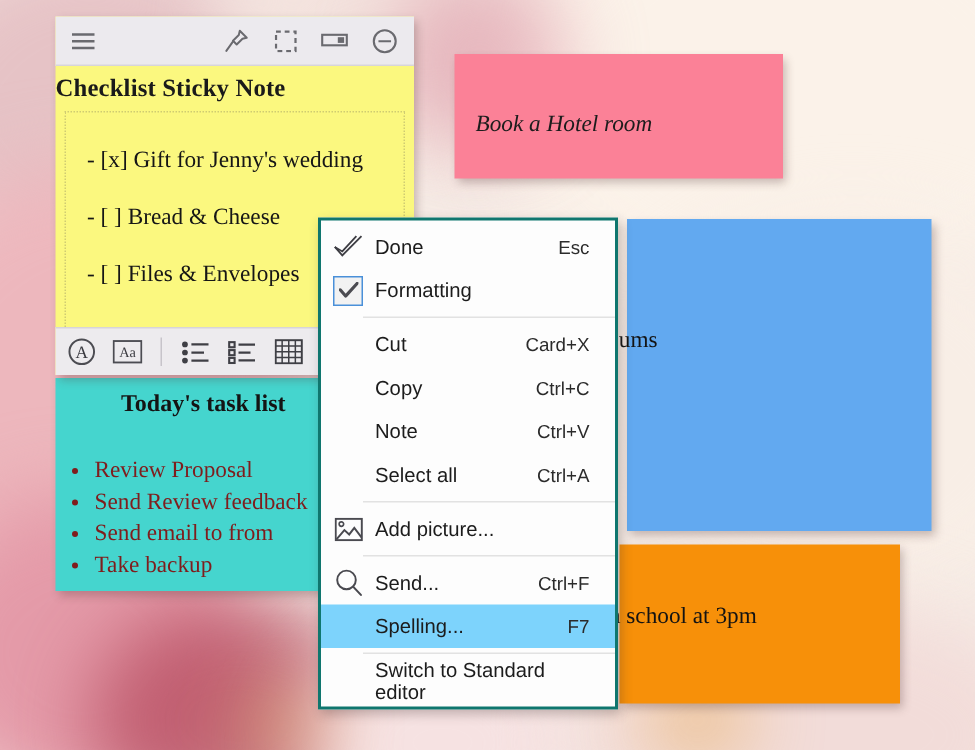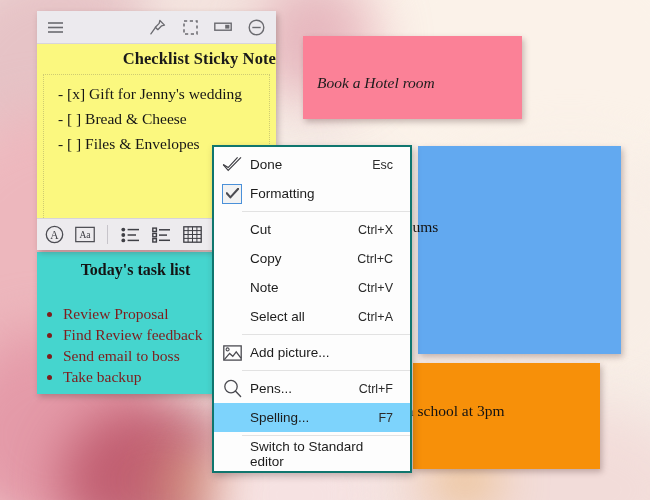--- a/index.html
+++ b/index.html
@@ -19,25 +19,25 @@
 
   
   #note-yellow{left:37px;top:11px;width:239px;height:239px;background:#fbf87f;z-index:6;}
   #yellow-titlebar{height:32px;background:#eceaee;display:flex;align-items:center;
        padding:0 8px;border-bottom:1px solid #d8d5da;}
   #yellow-titlebar .tb-left{display:flex;align-items:center;}
   #yellow-titlebar .tb-right{margin-left:auto;display:flex;align-items:center;gap:13px;padding-right:2px;}
   .tb-btn{width:20px;height:20px;display:flex;align-items:center;justify-content:center;cursor:default;}
   .tb-btn svg{display:block;}
   #yellow-title{font-family:"Liberation Serif","DejaVu Serif",serif;font-weight:bold;
-       font-size:16.5px;color:#1a1a1a;text-align:right;padding:5px 0 3px;letter-spacing:.1px;}
+       font-size:16.5px;color:#1a1a1a;text-align:left;padding:5px 0 3px;letter-spacing:.1px;}
   #yellow-body{margin:2px 6px 0 6px;border:1px dotted #cfcc72;height:146px;
        padding:6px 8px 0 8px;box-sizing:border-box;overflow:hidden;}
   .check-line{font-family:"Liberation Serif","DejaVu Serif",serif;font-size:15.5px;
-       color:#161616;padding:3.5px 0 3.5px 6px;white-space:nowrap;}
+       color:#161616;padding:3.5px 0 3.5px 6px;white-space:nowrap;margin-top:13px;}
   #yellow-toolbar{position:absolute;left:0;bottom:0;width:100%;height:32px;background:#edebee;
        border-top:1px solid #d7d4d9;display:flex;align-items:center;padding:0 7px;box-sizing:border-box;gap:11px;}
   .tool-ico{width:20px;height:20px;display:flex;align-items:center;justify-content:center;}
   .tool-sep{width:1px;height:19px;background:#c7c4ca;margin:0 1px;}
 
   
   #note-pink{left:303px;top:36px;width:219px;height:83px;background:#fb8197;z-index:3;}
   #pink-text{font-family:"Liberation Serif","DejaVu Serif",serif;font-style:italic;font-size:15.5px;
        color:#1c1c1c;position:absolute;left:14px;top:38px;}
 
@@ -108,22 +108,22 @@
 </div>
 
 <div class="note" id="note-orange">
   <div id="orange-text" class="note-text">Pick up kids from school at 3pm</div>
 </div>
 
 <div class="note" id="note-teal">
   <div id="teal-title">Today's task list</div>
   <ul id="teal-list">
     <li>Review Proposal</li>
-    <li>Find Review feedback</li>
-    <li>Send email to boss</li>
+    <li>Send Review feedback</li>
+    <li>Send email to from</li>
     <li>Take backup</li>
   </ul>
 </div>
 
 <div class="note" id="note-yellow">
 
   <div id="yellow-titlebar">
     <div class="tb-left">
       <div class="tb-btn">
         <svg width="17" height="13" viewBox="0 0 17 13">
@@ -259,21 +259,21 @@
       </div>
     </div>
     <div class="mi-label">Formatting</div>
     <div class="mi-accel"></div>
   </div>
   <div class="mi-sep"></div>
 
   <div class="mi">
     <div class="mi-ico"></div>
     <div class="mi-label">Cut</div>
-    <div class="mi-accel">Ctrl+X</div>
+    <div class="mi-accel">Card+X</div>
   </div>
 
   <div class="mi">
     <div class="mi-ico"></div>
     <div class="mi-label">Copy</div>
     <div class="mi-accel">Ctrl+C</div>
   </div>
 
   <div class="mi">
     <div class="mi-ico"></div>
@@ -302,21 +302,21 @@
   </div>
   <div class="mi-sep"></div>
 
   <div class="mi">
     <div class="mi-ico">
       <svg width="19" height="19" viewBox="0 0 19 19">
         <circle cx="8" cy="7.6" r="6.2" fill="none" stroke="#4a4a50" stroke-width="1.3"></circle>
         <line x1="12.4" y1="12.1" x2="17.6" y2="17.6" stroke="#4a4a50" stroke-width="1.4" stroke-linecap="round"></line>
       </svg>
     </div>
-    <div class="mi-label">Pens...</div>
+    <div class="mi-label">Send...</div>
     <div class="mi-accel">Ctrl+F</div>
   </div>
 
   <div class="mi sel">
     <div class="mi-ico"></div>
     <div class="mi-label">Spelling...</div>
     <div class="mi-accel">F7</div>
   </div>
   <div class="mi-sep"></div>
 

